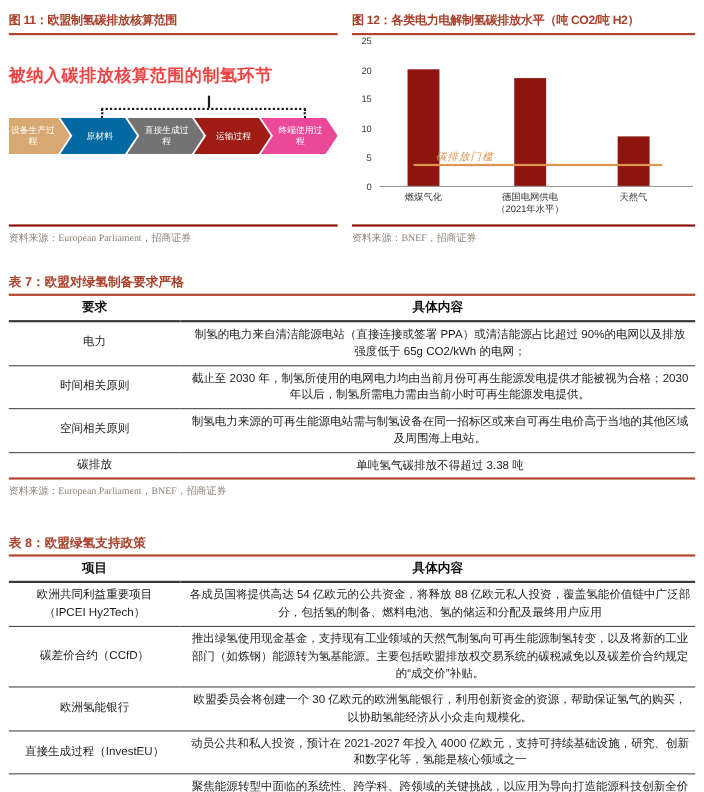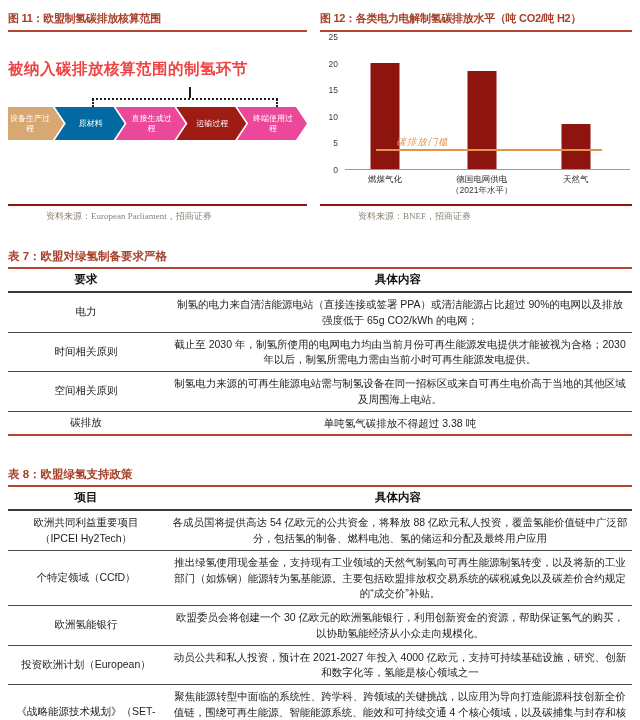--- a/index.html
+++ b/index.html
@@ -68,21 +68,20 @@
   .xlabel {
     position:absolute; width:110px; transform:translateX(-50%); text-align:center;
     font-size:8.5px; color:#333; line-height:1.25; white-space:pre-line;
   }
   .xlabel-0 { left:14%; } .xlabel-1 { left:48%; } .xlabel-2 { left:81%; }
 
   .fig-rule { border-top:2px solid #8e1410; }
   .source {
     color:#8d8376; font-size:9px; padding:4px 0 2px 0;
     font-family:"Liberation Serif","DejaVu Serif",serif;
-    margin-left:38px;
   }
 
   
   .tbl-block { margin-top:23px; }
   .tbl-block.second { margin-top:30px; }
   .tbl-title {
     color:#a8402a; font-weight:bold; font-size:11.5px;
     padding:1px 0 3px 0; border-bottom:2px solid #b5442e;
   }
   table.data { width:100%; border-collapse:collapse; }
@@ -114,21 +113,21 @@
           <div class="bracket-right"></div>
           <div class="bracket-center"></div>
         </div>
         <div class="steps">
           <div class="step" style="background: rgb(216, 168, 115);">
               <span>设备生产过程</span>
             </div>
           <div class="step" style="background: #0369a1;">
               <span>原材料</span>
             </div>
-          <div class="step" style="background: #ec4899;">
+          <div class="step" style="background: #737373;">
               <span>直接生成过程</span>
             </div>
           <div class="step" style="background: rgb(158, 28, 20);">
               <span>运输过程</span>
             </div>
           <div class="step" style="background: #ec4899;">
               <span>终端使用过程</span>
             </div>
         </div>
       </div>
@@ -188,46 +187,47 @@
           <td class="cell-name">空间相关原则</td>
           <td class="cell-detail">制氢电力来源的可再生能源电站需与制氢设备在同一招标区或来自可再生电价高于当地的其他区域及周围海上电站。</td>
         </tr>
         <tr>
           <td class="cell-name">碳排放</td>
           <td class="cell-detail">单吨氢气碳排放不得超过 3.38 吨</td>
         </tr>
       </tbody>
     </table>
     <div class="tbl-rule"></div>
+    <div class="source">资料来源：European Parliament，BNEF，招商证券</div>
   </div>
 
   <div class="tbl-block second">
     <div class="tbl-title">表 8：欧盟绿氢支持政策</div>
     <table class="data">
       <thead>
         <tr>
           <th class="col-name">项目</th>
           <th>具体内容</th>
         </tr>
       </thead>
       <tbody>
         <tr>
           <td class="cell-name">欧洲共同利益重要项目（IPCEI Hy2Tech）</td>
           <td class="cell-detail">各成员国将提供高达 54 亿欧元的公共资金，将释放 88 亿欧元私人投资，覆盖氢能价值链中广泛部分，包括氢的制备、燃料电池、氢的储运和分配及最终用户应用</td>
         </tr>
         <tr>
-          <td class="cell-name">个特定领域（CCfD）</td>
+          <td class="cell-name">碳差价合约（CCfD）</td>
           <td class="cell-detail">推出绿氢使用现金基金，支持现有工业领域的天然气制氢向可再生能源制氢转变，以及将新的工业部门（如炼钢）能源转为氢基能源。主要包括欧盟排放权交易系统的碳税减免以及碳差价合约规定的“成交价”补贴。</td>
         </tr>
         <tr>
           <td class="cell-name">欧洲氢能银行</td>
           <td class="cell-detail">欧盟委员会将创建一个 30 亿欧元的欧洲氢能银行，利用创新资金的资源，帮助保证氢气的购买，以协助氢能经济从小众走向规模化。</td>
         </tr>
         <tr>
-          <td class="cell-name">投资欧洲计划（European）</td>
+          <td class="cell-name">直接生成过程（InvestEU）</td>
           <td class="cell-detail">动员公共和私人投资，预计在 2021-2027 年投入 4000 亿欧元，支持可持续基础设施，研究、创新和数字化等，氢能是核心领域之一</td>
         </tr>
         <tr>
           <td class="cell-name">《战略能源技术规划》（SET-Plan）</td>
           <td class="cell-detail">聚焦能源转型中面临的系统性、跨学科、跨领域的关键挑战，以应用为导向打造能源科技创新全价值链，围绕可再生能源、智能能源系统、能效和可持续交通 4 个核心领域，以及碳捕集与封存和核能 2 个特定领域，开展研究与创新优先行动，确立欧盟低碳能源技术研发和部署在全球范围的领先地位。</td>
         </tr>
       </tbody>
     </table>
 
   </div>

